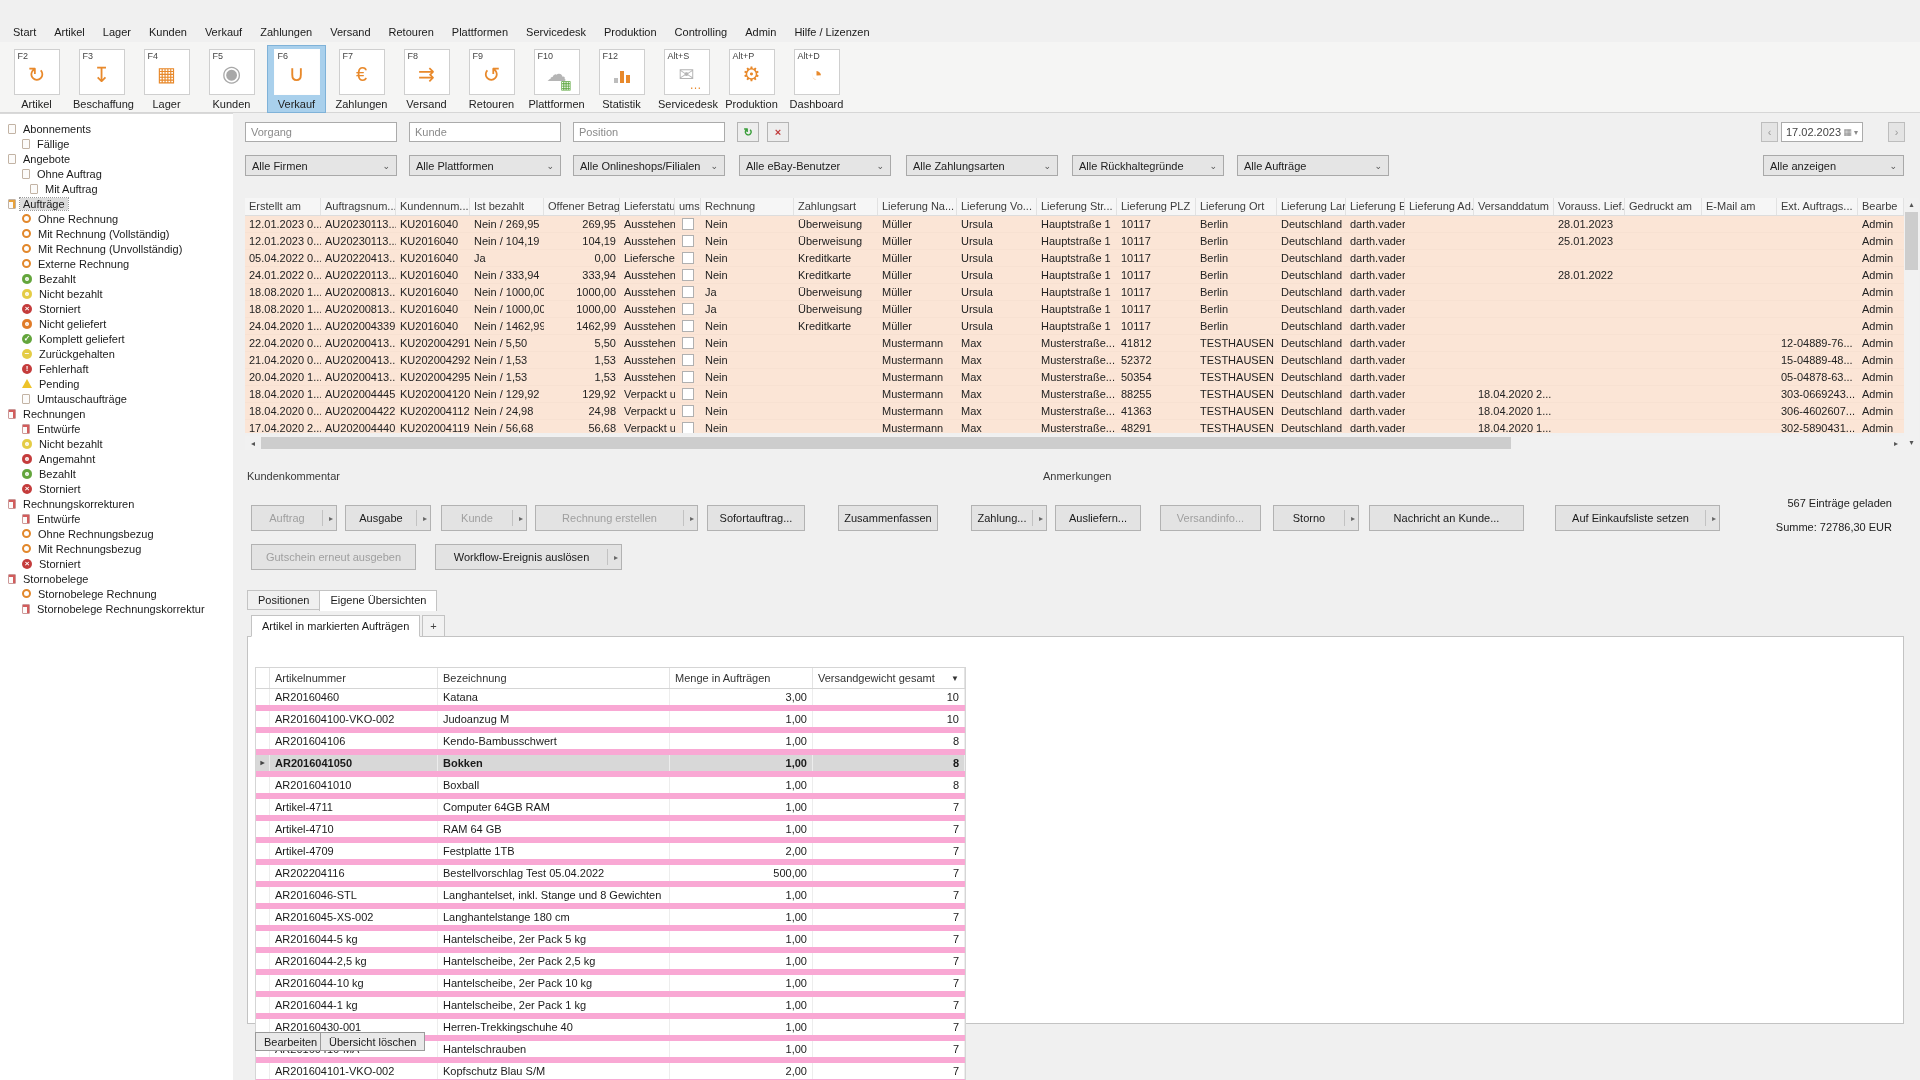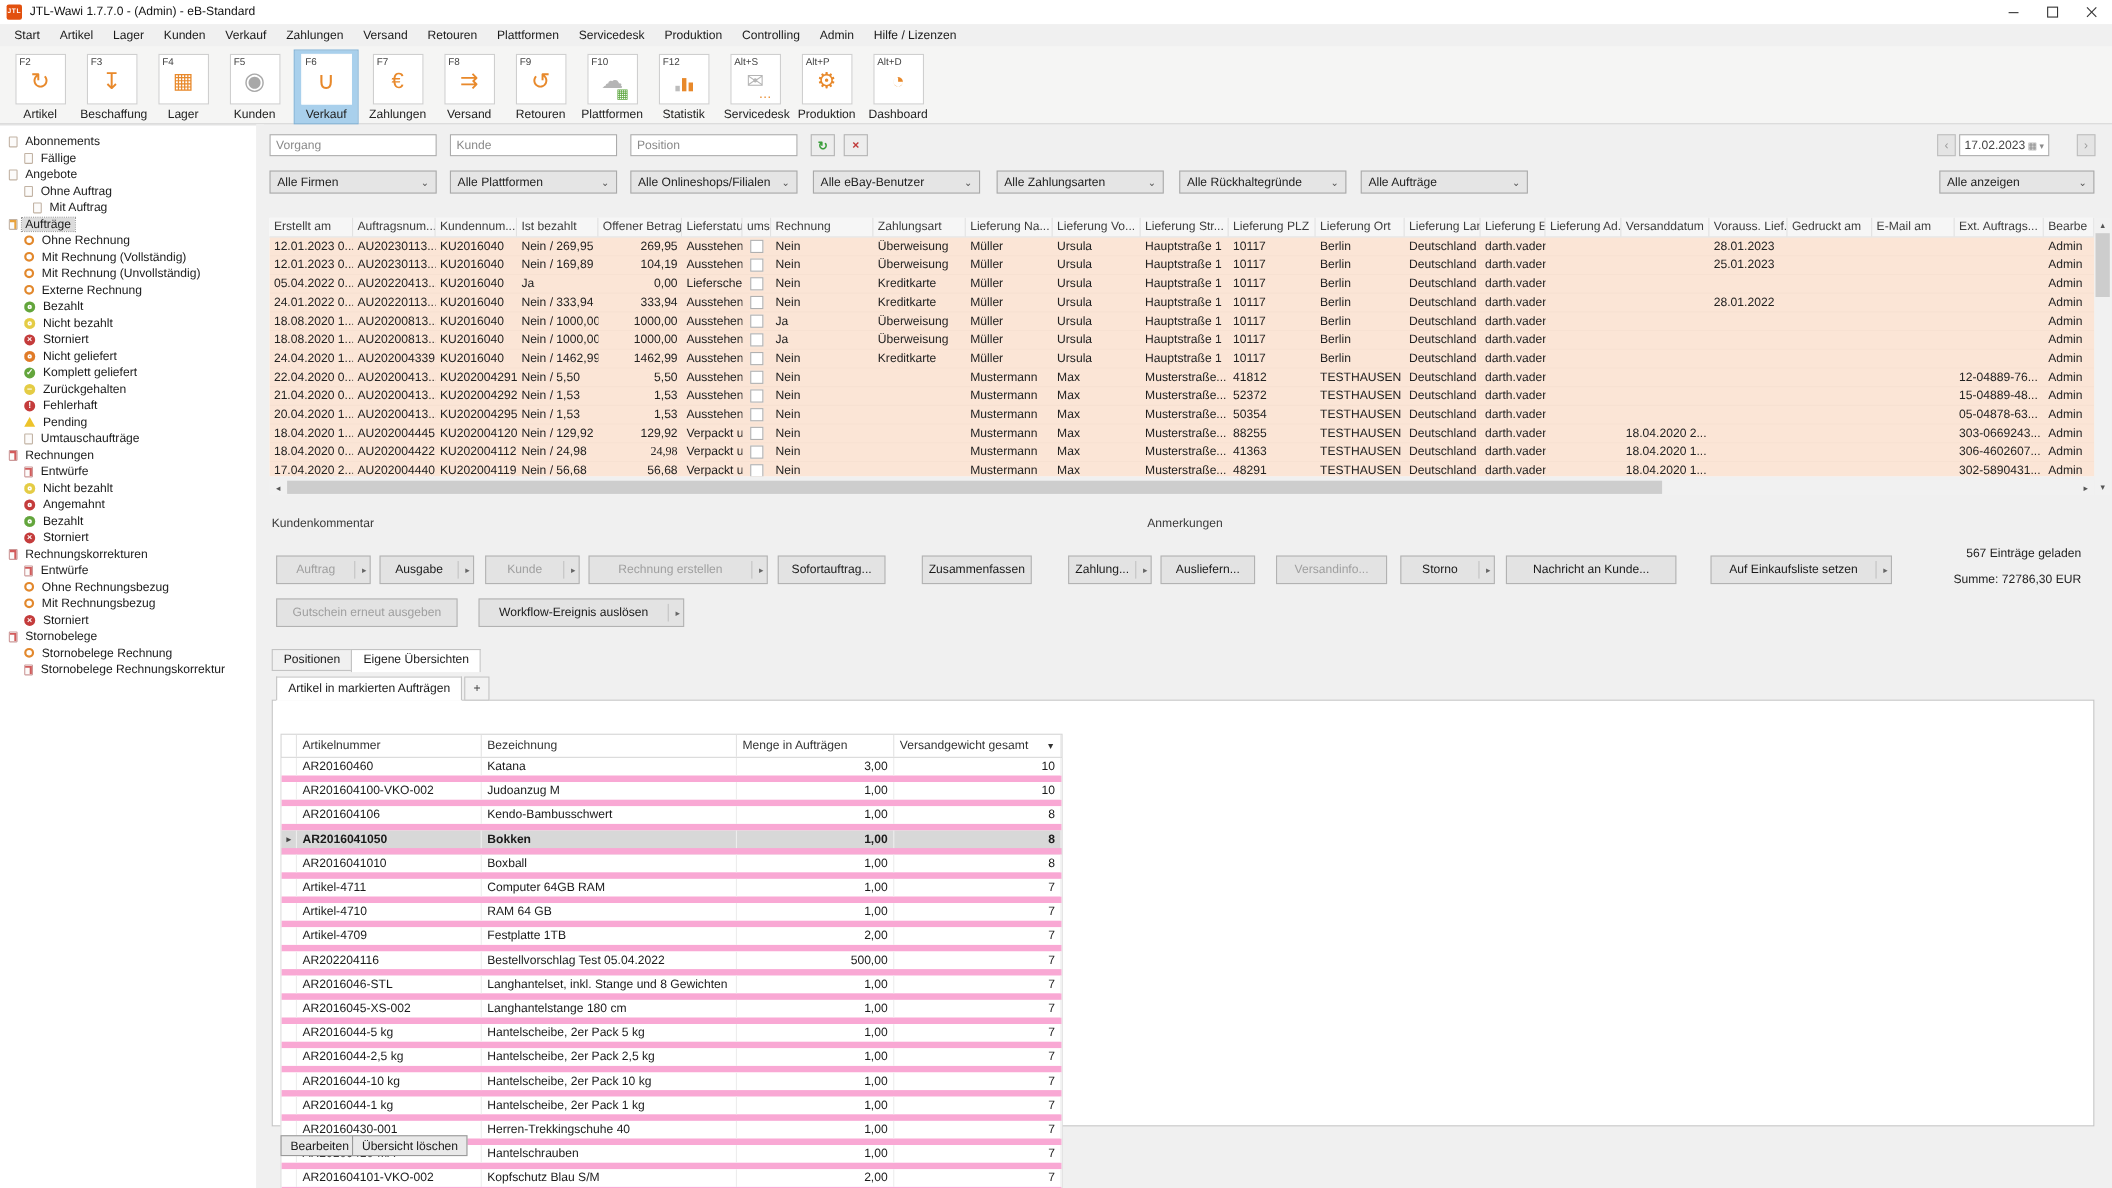--- a/index.html
+++ b/index.html
@@ -120,35 +120,20 @@
   .icell.marker{padding:0;text-align:center;font-size:8px;color:#444}
   
   .fbtn{position:absolute;top:1032px;height:19px;box-sizing:border-box;background:#e9e9e9;border:1px solid #9a9a9a;
         padding:0 8px;display:flex;align-items:center;font-size:11px}
 </style>
 </head>
 <body>
 
 <div id="app">
 
-  <div class="titlebar">
-    <div class="appicon">JTL</div>
-    <div class="wtitle">JTL-Wawi 1.7.7.0 - (Admin) - eB-Standard</div>
-    <div class="wbtns">
-      <div class="wbtn">
-          <span class="glyph-min"></span>
-        </div>
-      <div class="wbtn">
-          <span class="glyph-max"></span>
-        </div>
-      <div class="wbtn">
-          <span class="glyph-close"></span>
-        </div>
-    </div>
-  </div>
 
   <div class="menubar" id="menubar">
       <div class="mitem">Start</div>
       <div class="mitem">Artikel</div>
       <div class="mitem">Lager</div>
       <div class="mitem">Kunden</div>
       <div class="mitem">Verkauf</div>
       <div class="mitem">Zahlungen</div>
       <div class="mitem">Versand</div>
       <div class="mitem">Retouren</div>
@@ -527,21 +512,21 @@
           <div class="oc" style="width: 71px;">28.01.2023</div>
           <div class="oc" style="width: 77px;"></div>
           <div class="oc" style="width: 75px;"></div>
           <div class="oc" style="width: 81px;"></div>
           <div class="oc" style="width: 46px;">Admin</div>
         </div>
         <div class="orow">
           <div class="oc" style="width: 76px;">12.01.2023 0...</div>
           <div class="oc" style="width: 75px;">AU20230113...</div>
           <div class="oc" style="width: 74px;">KU2016040</div>
-          <div class="oc" style="width: 74px;">Nein / 169,89</div>
+          <div class="oc" style="width: 74px;">Nein / 104,19</div>
           <div class="oc r" style="width: 76px;">104,19</div>
           <div class="oc" style="width: 55px;">Ausstehend</div>
           <div class="oc" style="width: 26px;">
             <div class="cb"></div>
           </div>
           <div class="oc" style="width: 93px;">Nein</div>
           <div class="oc" style="width: 84px;">Überweisung</div>
           <div class="oc" style="width: 79px;">Müller</div>
           <div class="oc" style="width: 80px;">Ursula</div>
           <div class="oc" style="width: 80px;">Hauptstraße 1</div>
@@ -798,21 +783,21 @@
           <div class="oc" style="width: 77px;"></div>
           <div class="oc" style="width: 75px;"></div>
           <div class="oc" style="width: 81px;">303-0669243...</div>
           <div class="oc" style="width: 46px;">Admin</div>
         </div>
         <div class="orow">
           <div class="oc" style="width: 76px;">18.04.2020 0...</div>
           <div class="oc" style="width: 75px;">AU202004422</div>
           <div class="oc" style="width: 74px;">KU202004112</div>
           <div class="oc" style="width: 74px;">Nein / 24,98</div>
-          <div class="oc r" style="width: 76px; font-family: Liberation Serif, serif;">24,98</div>
+          <div class="oc r" style="width: 76px;">24,98</div>
           <div class="oc" style="width: 55px;">Verpackt und...</div>
           <div class="oc" style="width: 26px;">
             <div class="cb"></div>
           </div>
           <div class="oc" style="width: 93px;">Nein</div>
           <div class="oc" style="width: 84px;"></div>
           <div class="oc" style="width: 79px;">Mustermann</div>
           <div class="oc" style="width: 80px;">Max</div>
           <div class="oc" style="width: 80px;">Musterstraße...</div>
           <div class="oc" style="width: 79px;">41363</div>

